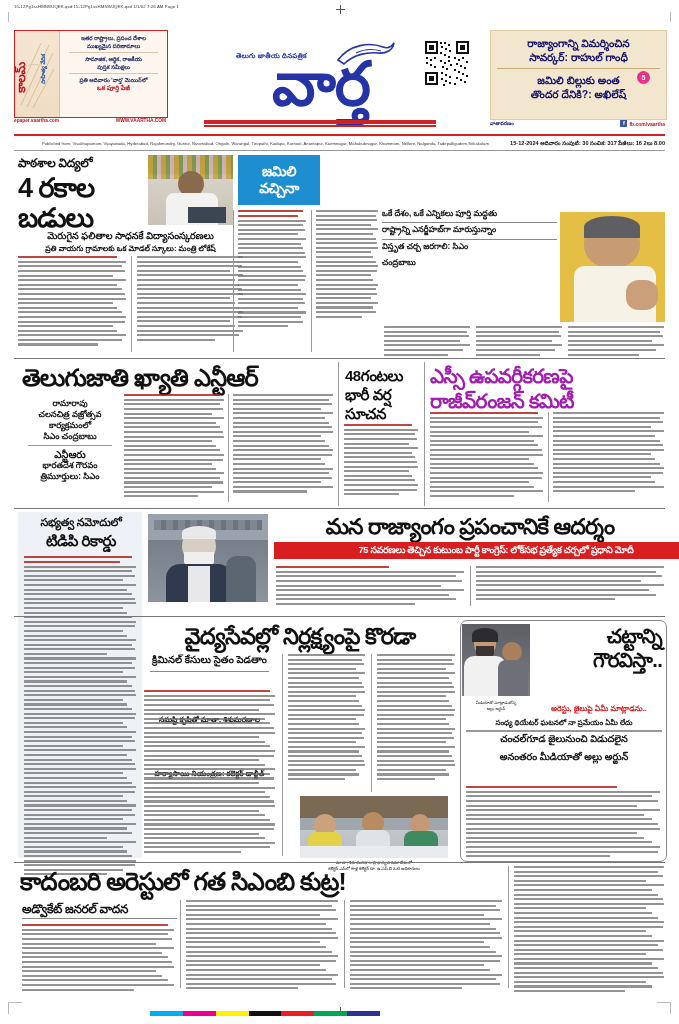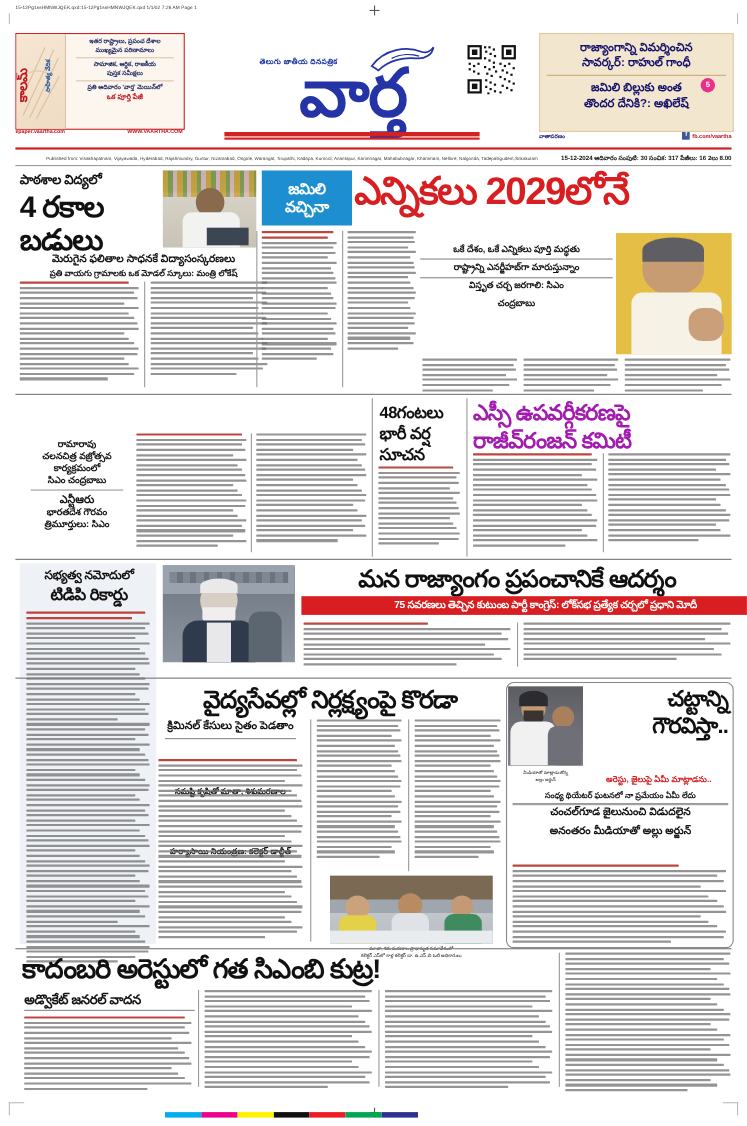--- a/index.html
+++ b/index.html
@@ -70,21 +70,21 @@
   .s1k{font-size:12px;font-weight:bold;color:#111;letter-spacing:-.3px;}
   .s1h{font-size:27px;line-height:29px;font-weight:bold;color:#111;letter-spacing:-1px;margin-top:1px;}
   .s1sub{position:absolute;left:18px;top:230px;width:225px;font-size:9.6px;font-weight:bold;text-align:center;color:#111;}
   .s1sub2{position:absolute;left:18px;top:244px;width:225px;font-size:7.6px;font-weight:bold;text-align:center;color:#111;}
 
   
   .bluebox{position:absolute;left:238px;top:155px;width:82px;height:50px;background:#1d8fd1;color:#fff;display:flex;flex-direction:column;align-items:center;justify-content:center;font-weight:bold;font-size:14px;line-height:17px;letter-spacing:-.4px;}
 
   .bighead{position:absolute;left:322px;top:154px;width:345px;font-size:35px;line-height:40px;font-weight:bold;color:#d81e20;letter-spacing:-1.4px;}
 
-  .sub-right{position:absolute;left:382px;top:219px;width:175px;text-align:center;}
+  .sub-right{position:absolute;left:382px;top:206px;width:175px;}
   .sub-right .l{font-size:8.2px;font-weight:bold;color:#111;padding:2.5px 0;}
   .sub-right .d{height:.6px;background:#888;}
   .cbphoto{position:absolute;left:560px;top:212px;width:105px;height:110px;background:#e0b93a;overflow:hidden;}
 
   
   .r2rule{position:absolute;left:14px;top:358px;width:651px;height:.6px;background:#777;}
   .h2a{position:absolute;left:22px;top:364px;width:310px;font-size:24px;font-weight:bold;letter-spacing:-.8px;color:#111;}
   .h2b{position:absolute;left:345px;top:366px;width:75px;font-size:15px;line-height:19px;font-weight:bold;color:#111;letter-spacing:-.5px;}
   .h2c{position:absolute;left:430px;top:364px;width:238px;font-size:20px;line-height:25px;font-weight:bold;color:#a21caf;letter-spacing:-.7px;}
 
@@ -269,21 +269,20 @@
     <div style="position:absolute;left:18px;top:38px;width:52px;height:34px;background:#f2f2f0;border-radius:8px 8px 0 0;"></div>
     <div style="position:absolute;left:40px;top:52px;width:38px;height:16px;background:#3b4652;"></div>
   </div>
   <div class="s1sub">మెరుగైన ఫలితాల సాధనకే విద్యాసంస్కరణలు</div>
   <div class="s1sub2">ప్రతి వాయగు గ్రామాలకు ఒక మోడల్ స్కూలు: మంత్రి లోకేష్</div>
 
   <div class="bluebox">
     <span>జమిలి</span>
     <span>వచ్చినా</span>
   </div>
-  <div class="bighead">ఎన్నికలు 2029లోనే</div>
 
   <div class="sub-right">
     <div class="l">ఒకే దేశం, ఒకే ఎన్నికలు పూర్తి మద్ధతు</div>
     <div class="d"></div>
     <div class="l">రాష్ట్రాన్ని ఎనర్జీహబ్‌గా మారుస్తున్నాం</div>
     <div class="d"></div>
     <div class="l">విస్తృత చర్చ జరగాలి: సిఎం</div>
     <div class="l">చంద్రబాబు</div>
   </div>
   <div class="cbphoto">
@@ -416,20 +415,21 @@
     <div class="tl s1"></div>
       <div class="tl s2"></div>
       <div class="tl s4"></div>
       <div class="tl s3"></div>
     <div class="tl s1"></div>
       <div class="tl s6"></div>
       <div class="tl s5"></div>
   </div>
 
   <div class="r2rule"></div>
+  <div class="h2a">తెలుగుజాతి ఖ్యాతి ఎన్టీఆర్</div>
   <div class="colrule" style="left:338px;top:362px;height:144px;"></div>
   <div class="h2b">
     <div>48గంటలు</div>
     <div>భారీ వర్ష</div>
     <div>సూచన</div>
   </div>
   <div class="colrule" style="left:424px;top:362px;height:144px;"></div>
   <div class="h2c">
     <div>ఎస్సీ ఉపవర్గీకరణపై</div>
     <div>రాజీవ్‌రంజన్ కమిటీ</div>

